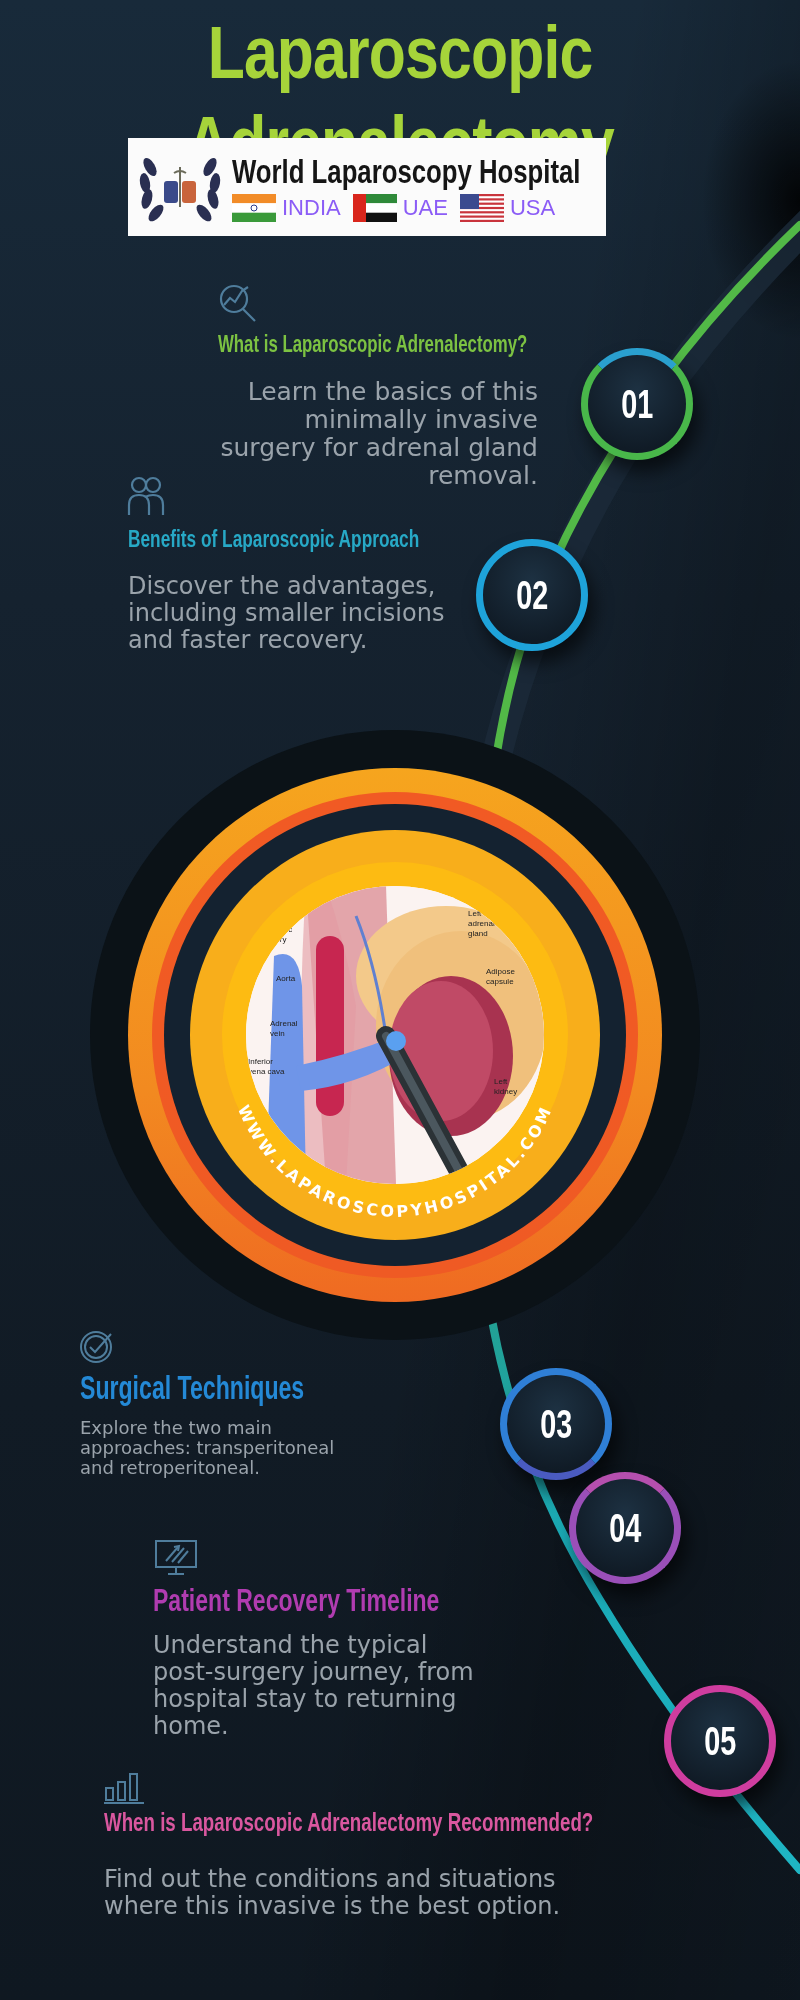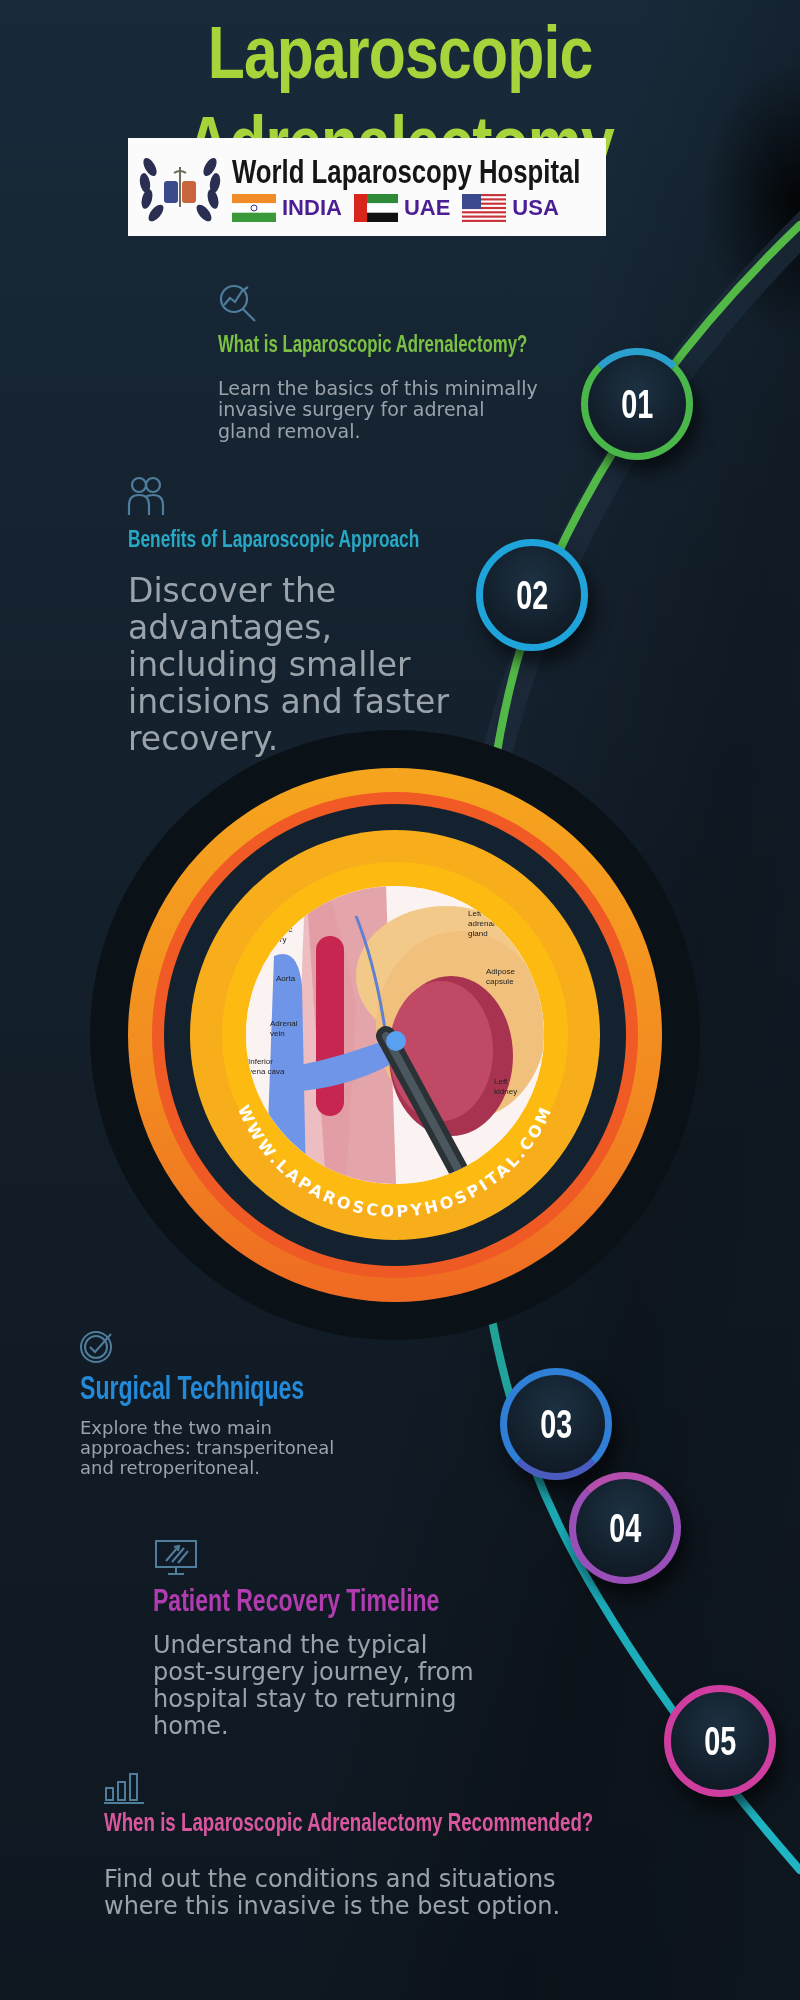--- a/index.html
+++ b/index.html
@@ -47,22 +47,22 @@
     font-family: "Liberation Sans", sans-serif;
     font-weight: bold;
     font-size: 33px; color: #151515;
     transform: scaleX(0.78); transform-origin: left center;
     white-space: nowrap;
     line-height: 40px;
   }
   .flags { display: flex; align-items: center; gap: 6px; margin-top: 2px; }
   .flag { width: 44px; height: 28px; display: inline-block; position: relative; flex: none; }
   .flag-label {
-    font-family: "Liberation Sans", sans-serif; font-weight: bold;
-    font-size: 22px; color: #4c1d95; margin-right: 6px;
+    font-family: "Liberation Sans", sans-serif; font-weight: normal;
+    font-size: 22px; color: #8b5cf6; margin-right: 6px;
   }
 
   .section-icon { position: absolute; }
   .heading {
     position: absolute;
     font-family: "Liberation Sans", sans-serif;
     font-weight: bold;
     white-space: nowrap;
     transform-origin: left top;
   }
@@ -185,35 +185,35 @@
 </div>
 
 <div class="section-icon" style="left:218px;top:283px;">
   <svg width="42" height="42" viewBox="0 0 42 42" fill="none" stroke="#4f7d9c" stroke-width="2.2">
     <circle cx="16" cy="16" r="13"></circle>
     <line x1="25" y1="26" x2="37" y2="38"></line>
     <polyline points="6,22 12,15 17,19 24,8 30,4"></polyline>
   </svg>
 </div>
 <div class="heading" style="left:218px;top:330px;font-size:24px;color:#7cc242;transform:scaleX(0.7);">What is Laparoscopic Adrenalectomy?</div>
-<div class="desc" style="left:218px;top:378px;width:320px;font-size:19px;">Learn the basics of this minimally invasive surgery for adrenal gland removal.</div>
+<div class="desc" style="left:218px;top:378px;width:320px;font-size:25px;text-align:right;">Learn the basics of this minimally invasive surgery for adrenal gland removal.</div>
 <div class="badge" style="left:581px;top:348px;border:7px solid #49b74a;border-top-color:#2aa0cf;">
   <span class="badge-num">01</span>
 </div>
 
 <div class="section-icon" style="left:127px;top:475px;">
   <svg width="42" height="42" viewBox="0 0 42 42" fill="none" stroke="#4f7d9c" stroke-width="2.2">
     <circle cx="12" cy="10" r="7"></circle>
     <circle cx="26" cy="10" r="7"></circle>
     <path d="M2 40 V30 Q2 20 12 20 Q22 20 22 30 V40"></path>
     <path d="M18 22 Q22 20 26 20 Q36 20 36 30 V40"></path>
   </svg>
 </div>
 <div class="heading" style="left:128px;top:525px;font-size:24px;color:#27a9c6;transform:scaleX(0.72);">Benefits of Laparoscopic Approach</div>
-<div class="desc" style="left:128px;top:573px;width:330px;font-size:33px;">Discover the advantages, including smaller incisions and faster recovery.</div>
+<div class="desc" style="left:128px;top:573px;width:330px;font-size:24px;">Discover the advantages, including smaller incisions and faster recovery.</div>
 <div class="badge" style="left:476px;top:539px;border:7px solid #1ea3da;">
   <span class="badge-num">02</span>
 </div>
 
 <div class="hero">
   <div class="ring" style="left:38px;top:38px;width:534px;height:534px;background:linear-gradient(180deg,#f6a51e,#f28a20 60%,#ef6a22);"></div>
   <div class="ring" style="left:62px;top:62px;width:486px;height:486px;background:linear-gradient(180deg,#f15a24,#ef5a24);"></div>
   <div class="ring" style="left:74px;top:74px;width:462px;height:462px;background:#142230;"></div>
   <div class="ring" style="left:100px;top:100px;width:410px;height:410px;background:#f8ae1b;"></div>
   <div class="ring" style="left:132px;top:132px;width:346px;height:346px;background:#fdbb12;"></div>

